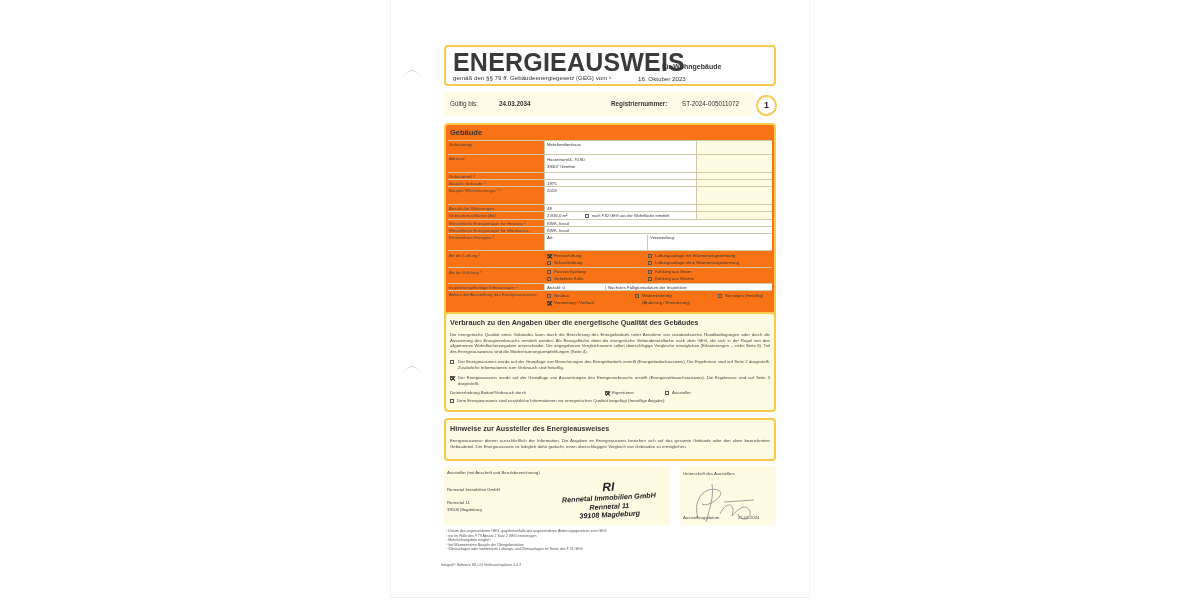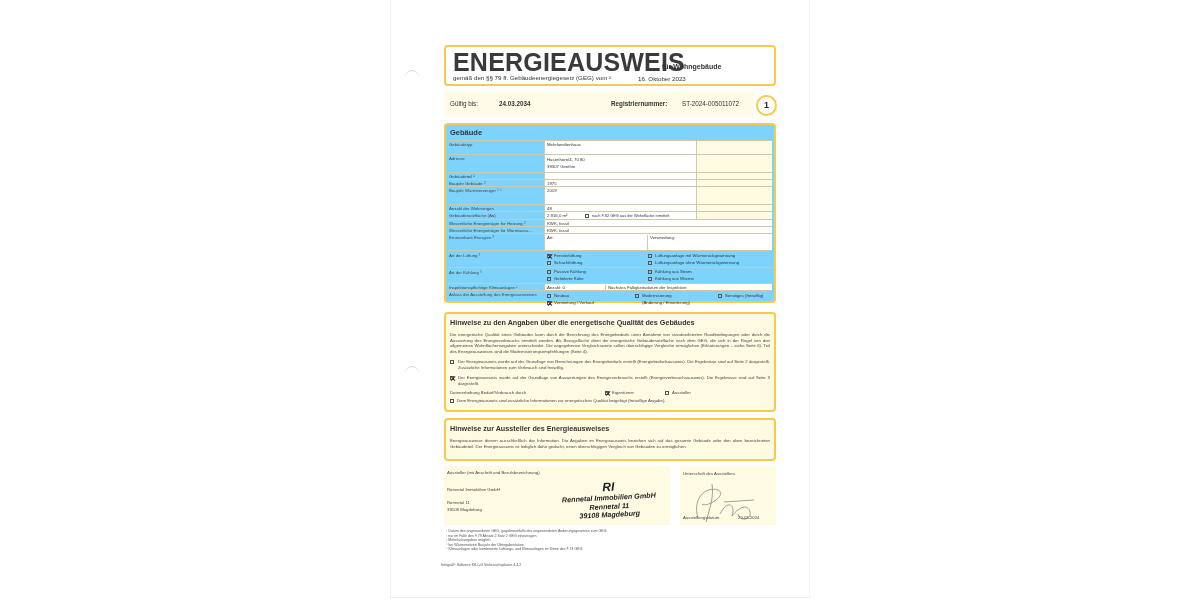--- a/index.html
+++ b/index.html
@@ -23,21 +23,21 @@
   .hdr .big { position: absolute; left: 7px; top: 1px; font-size: 25px; font-weight: bold; color: #3a3a3a; letter-spacing: 0.2px; line-height: 28px; }
   .hdr .fuer { position: absolute; left: 216px; top: 16px; font-size: 7px; font-weight: bold; color: #333; }
   .hdr .gemaess { position: absolute; left: 7px; top: 27px; font-size: 6.2px; color: #333; }
   .hdr .datum { position: absolute; left: 192px; top: 28px; font-size: 6.2px; color: #333; }
 
   .validrow { position: absolute; left: 53px; top: 92px; width: 310px; height: 24px; background: #fffbe6; }
   .validrow span { position: absolute; top: 8px; font-size: 6.3px; color: #333; }
   .pageno { position: absolute; left: 365px; top: 95px; width: 21px; height: 21px; border: 2.5px solid #f7c94c; border-radius: 50%; background: #fff; font-size: 9px; font-weight: bold; text-align: center; line-height: 16px; }
 
   
-  .geb { top: 123px; height: 180px; background: #7dd3fc; }
+  .geb { top: 123px; height: 210px; background: #f97316; }
   .geb .title { position: absolute; left: 4px; top: 3px; font-size: 7.5px; font-weight: bold; color: #333; }
   .grid { position: absolute; left: 2px; top: 15px; width: 324px; }
   .row { position: absolute; left: 0; border-top: 1px solid #d0c9a8; width: 324px; }
   .lbl { position: absolute; left: 1px; font-size: 4.3px; color: #444; white-space: nowrap; }
   .valcell { position: absolute; left: 96px; background: #ffffff; border-left: 1px solid #d0c9a8; }
   .val { position: absolute; font-size: 4.3px; color: #333; white-space: nowrap; }
   .photo { position: absolute; left: 250px; top: 15px; width: 76px; height: 80px; background: #fffbe3; border-left: 1px solid #d0c9a8; }
   .cb { display: inline-block; width: 4px; height: 4px; border: 0.6px solid #555; vertical-align: middle; margin-right: 3px; position: relative; }
   .cb.x::before, .cb.x::after { content: ""; position: absolute; left: -1px; top: 1.3px; width: 6px; height: 0.8px; background: #333; }
   .cb.x::before { transform: rotate(45deg); } .cb.x::after { transform: rotate(-45deg); }
@@ -176,21 +176,21 @@
         <span class="val" style="left:99px;top:2px"><span class="cb"></span><span>Neubau</span></span>
         <span class="val" style="left:99px;top:9px"><span class="cb x"></span><span>Vermietung / Verkauf</span></span>
         <span class="val" style="left:187px;top:2px"><span class="cb"></span><span>Modernisierung</span></span>
         <span class="val" style="left:194px;top:9px">(Änderung / Erweiterung)</span>
         <span class="val" style="left:270px;top:2px"><span class="cb"></span><span>Sonstiges (freiwillig)</span></span>
       </div>
     </div>
   </div>
 
   <div class="box hin1">
-    <div class="hin-title">Hinweise zu den Angaben über die energetische Qualität des Gebäudes</div>
+    <div class="hin-title">Verbrauch zu den Angaben über die energetische Qualität des Gebäudes</div>
     <div class="para" style="top:18px">Die energetische Qualität eines Gebäudes kann durch die Berechnung des Energiebedarfs unter Annahme von standardisierten Randbedingungen oder durch die Auswertung des Energieverbrauchs ermittelt werden. Als Bezugsfläche dient die energetische Gebäudenutzfläche nach dem GEG, die sich in der Regel von den allgemeinen Wohnflächenangaben unterscheidet. Die angegebenen Vergleichswerte sollen überschlägige Vergleiche ermöglichen (Erläuterungen – siehe Seite 6). Teil des Energieausweises sind die Modernisierungsempfehlungen (Seite 4).</div>
     <div class="para" style="top:45px;padding-left:8px"><span class="cb" style="position:absolute;left:0;top:1px"></span><span>Der Energieausweis wurde auf der Grundlage von Berechnungen des Energiebedarfs erstellt (Energiebedarfsausweis). Die Ergebnisse sind auf Seite 2 dargestellt. Zusätzliche Informationen zum Verbrauch sind freiwillig.</span></div>
     <div class="para" style="top:61px;padding-left:8px"><span class="cb x" style="position:absolute;left:0;top:1px"></span><span>Der Energieausweis wurde auf der Grundlage von Auswertungen des Energieverbrauchs erstellt (Energieverbrauchsausweis). Die Ergebnisse sind auf Seite 3 dargestellt.</span></div>
     <div class="para" style="top:76px">
       <span>Datenerhebung Bedarf/Verbrauch durch</span>
       <span style="position:absolute;left:155px"><span class="cb x"></span><span>Eigentümer</span></span>
       <span style="position:absolute;left:215px"><span class="cb"></span><span>Aussteller</span></span>
     </div>
     <div class="para" style="top:84px"><span class="cb"></span><span>Dem Energieausweis sind zusätzliche Informationen zur energetischen Qualität beigefügt (freiwillige Angabe).</span></div>
   </div>

